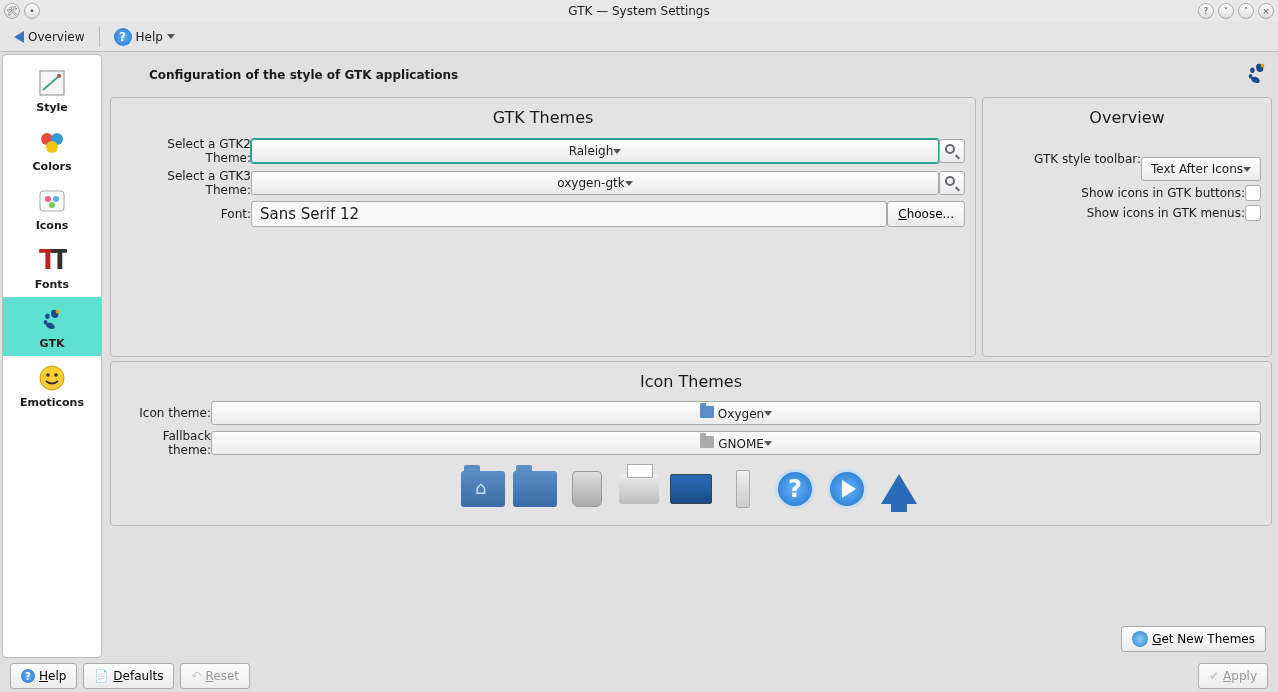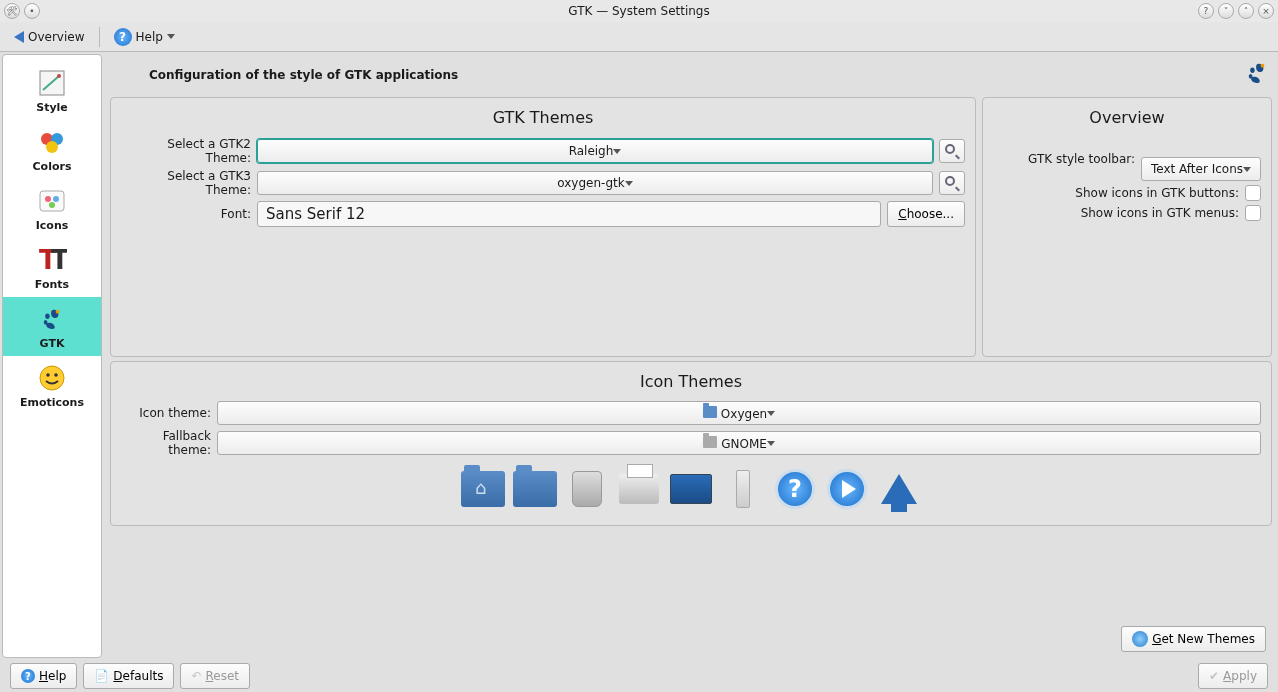--- a/index.html
+++ b/index.html
@@ -26,21 +26,21 @@
 .content { flex:1; display:flex; flex-direction:column; padding:4px 6px; gap:4px; }
 .header-row { display:flex; align-items:center; justify-content:space-between; padding:6px 4px; }
 .header-row h3 { font-size:12px; font-weight:bold;margin-left:35px; }
 
 .panels-row { display:flex; gap:6px; }
 .groupbox { border:1px solid #bbb; border-radius:4px; background:#e3e3e3; position:relative; }
 .groupbox-title { text-align:center; font-size:16px; padding:4px 0 6px; }
 .gtk-themes-box { flex:1; padding:6px 10px 10px; height:260px; }
 .behaviour-box { width:290px; padding:6px 10px 10px; height:260px; }
 
-.form-row { display:flex; align-items:center; gap:6px; margin:4px 0; }
+.form-row { display:flex; align-items:center; margin:4px 0; }
 .form-label { text-align:right; font-size:12px; }
 .gtk-themes-box .form-label { width:130px; }
 .combo { flex:1; height:24px; border:1px solid #aaa; border-radius:3px; background:linear-gradient(#fdfdfd,#ececec); display:flex; align-items:center; padding:0 6px; justify-content:center; cursor:pointer; font-size:12px; }
 .combo.active { border:1px solid #2aa198; box-shadow:0 0 0 1px #2aa198; }
 .chev-down { width:0; height:0; border-left:4px solid transparent; border-right:4px solid transparent; border-top:5px solid #555; }
 .icon-btn { width:26px; height:24px; border:1px solid #aaa; border-radius:3px; background:linear-gradient(#fdfdfd,#ececec); display:flex; align-items:center; justify-content:center; cursor:pointer; }
 .font-display { flex:1; height:26px; border:1px solid #aaa; border-radius:3px; background:#f7f7f7; display:flex; align-items:center; padding:0 8px; font-size:15px; }
 .btn { height:26px; border:1px solid #aaa; border-radius:3px; background:linear-gradient(#fdfdfd,#ececec); padding:0 10px; display:flex; align-items:center; gap:4px; cursor:pointer; font-size:12px; }
 .btn.disabled { color:#999; }
 .checkbox { width:16px; height:16px; border:1px solid #aaa; border-radius:3px; background:#fff; cursor:pointer; }

